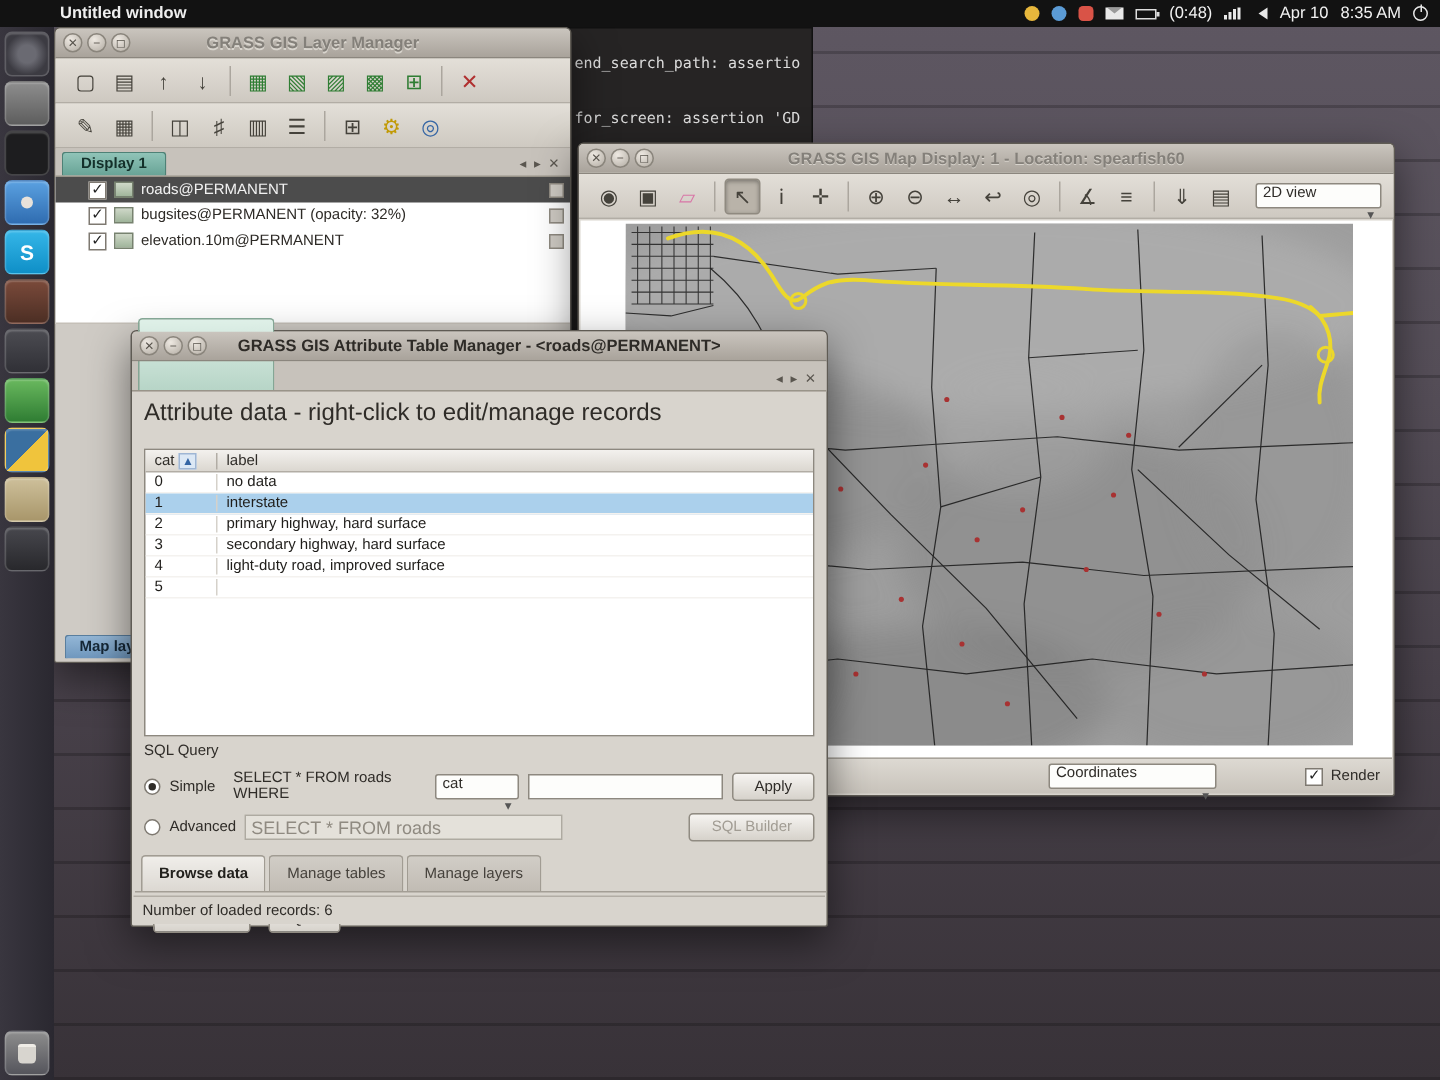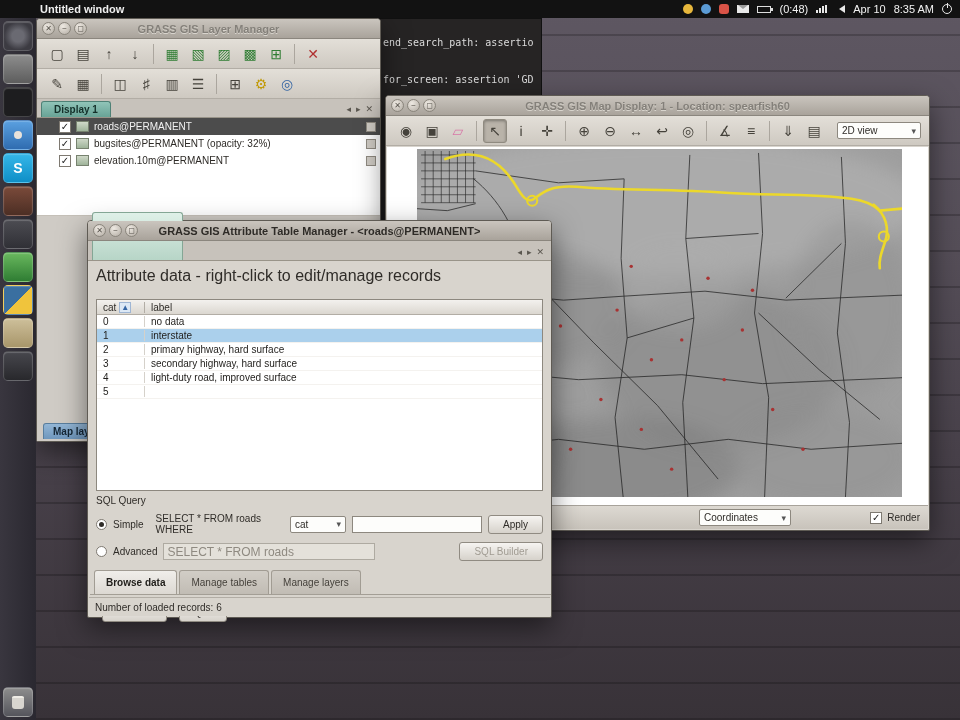--- a/index.html
+++ b/index.html
@@ -68,21 +68,21 @@
     background:radial-gradient(circle at 35% 30%, #eee9e2, #b2ac a3); background:radial-gradient(circle at 35% 30%, #eee9e2, #b2aca3);
     font-size:8px; line-height:11px; text-align:center; color:#57534c; }
   .toolbar { background:linear-gradient(#e3dfd8,#cec9c1); border-bottom:1px solid #b2ada5;
     display:flex; align-items:center; padding:3px 4px 3px 8px; gap:2px; height:30px; }
   .tool-btn { width:24px; height:24px; display:flex; align-items:center; justify-content:center;
     font-size:14px; color:#45423b; border-radius:3px; }
   .tool-btn.active { background:#b9b3a9; border:1px solid #8f8a80; box-shadow:inset 0 1px 3px rgba(0,0,0,0.35); }
   .tool-sep { width:1px; height:20px; background:#aba69e; margin:0 4px; }
   .g-green{color:#2f7d33}.g-red{color:#b03030}.g-pink{color:#d878a8}.g-yellow{color:#c19a06}.g-blue{color:#3465a4}
   .combo { background:#fdfdfb; border:1px solid #8d8press; border:1px solid #8d887f; border-radius:2px;
-    font-size:10px; height:17px; display:flex; align-items:center; padding:0 4px; gap:4px; color:#2f2c28; }
+    font-size:10px; height:17px; display:flex; padding:0 4px; gap:4px; color:#2f2c28;flex-direction:column; }
   .combo .carr { margin-left:auto; font-size:9px; color:#555; }
   .btn { background:linear-gradient(#f6f4f1,#d6d2cb); border:1px solid #908b82; border-radius:3px;
     font-size:10px; padding:3px 14px; color:#2f2c28; }
   .btn.disabled { color:#a19c93; }
   .checkbox { width:12px; height:12px; background:#fff; border:1px solid #7e7971; font-size:10px;
     line-height:10px; text-align:center; color:#222; flex:0 0 auto; }
   .radio { width:11px; height:11px; border-radius:50%; border:1px solid #7e7971; background:#fff; flex:0 0 auto; position:relative; }
   .radio.on::after { content:""; position:absolute; left:2px; top:2px; width:5px; height:5px; border-radius:50%; background:#2f2c28; }
 
   
@@ -107,21 +107,21 @@
   .map-layers-tab { position:absolute; bottom:2px; left:6px; background:linear-gradient(#93b6d6,#6f97bd);
     border:1px solid #597e9e; border-bottom:none; font-size:10px; font-weight:bold; color:#152736;
     padding:2px 9px; border-radius:3px 3px 0 0; }
 
   
   #map-display { left:385px; top:95px; width:545px; height:436px; z-index:20; }
   .map-canvas { position:absolute; top:51px; left:1px; right:1px; bottom:25px; background:#fff; overflow:hidden; }
   .map-canvas svg { position:absolute; left:30px; right:26px; top:2px; bottom:8px; width:calc(100% - 56px); height:calc(100% - 10px); }
   .map-status { position:absolute; left:1px; right:1px; bottom:1px; height:24px;
     background:linear-gradient(#ddd9d2,#c8c3bb); border-top:1px solid #a8a39b; display:flex; align-items:center; }
-  .coords-combo { width:92px; margin-left:312px; }
+  .coords-combo { width:112px; margin-left:312px; }
   .render-wrap { margin-left:auto; display:flex; align-items:center; gap:5px; margin-right:8px; font-size:10px; color:#2f2c28; }
   .view-combo { width:84px; margin-left:auto; margin-right:4px; }
 
   
   #attr-manager { left:87px; top:220px; width:465px; height:398px; z-index:30; }
   .atm-tabrow { height:20px; background:#c7c2bb; border-bottom:1px solid #999489; display:flex; align-items:flex-end; padding:0 4px; }
   .atm-tab { background:linear-gradient(#dff0e8,#b7d5c7); border:1px solid #84a695; border-bottom:none;
     font-size:10px; font-weight:bold; color:#1c332b; padding:18px 10px; border-radius:3px 3px 0 0; }
   .atm-hint { font-size:16px; color:#2f2c28; margin:6px 8px 14px; }
   .atm-table { margin:2px 8px 0; height:192px; background:#fff; border:1px solid #8d887f; font-size:10px; overflow:hidden; }

